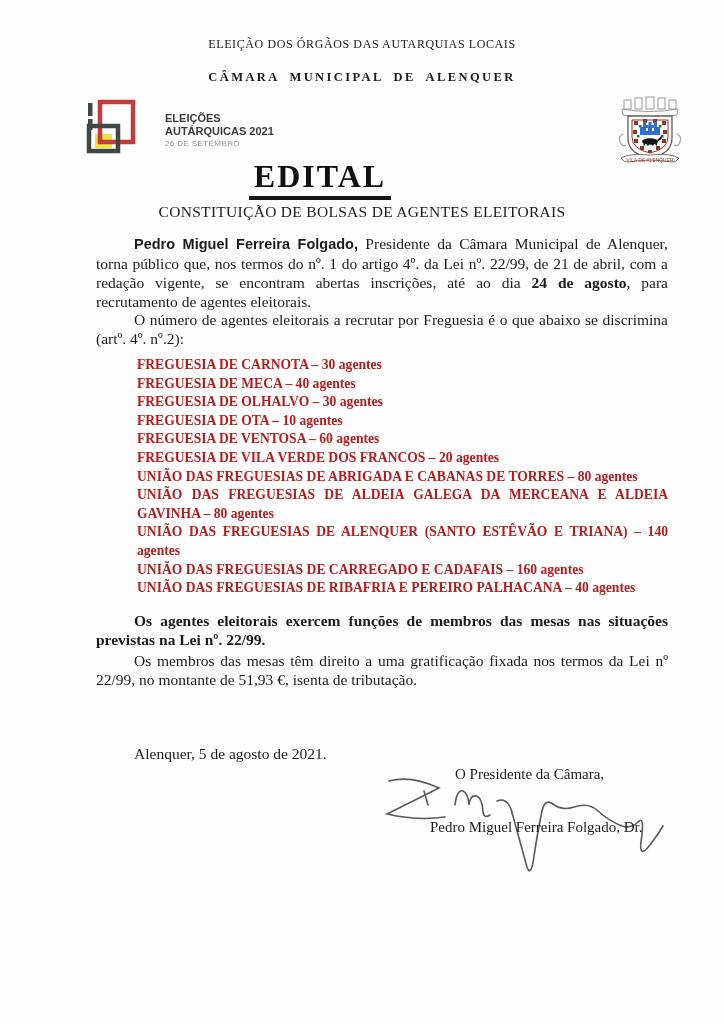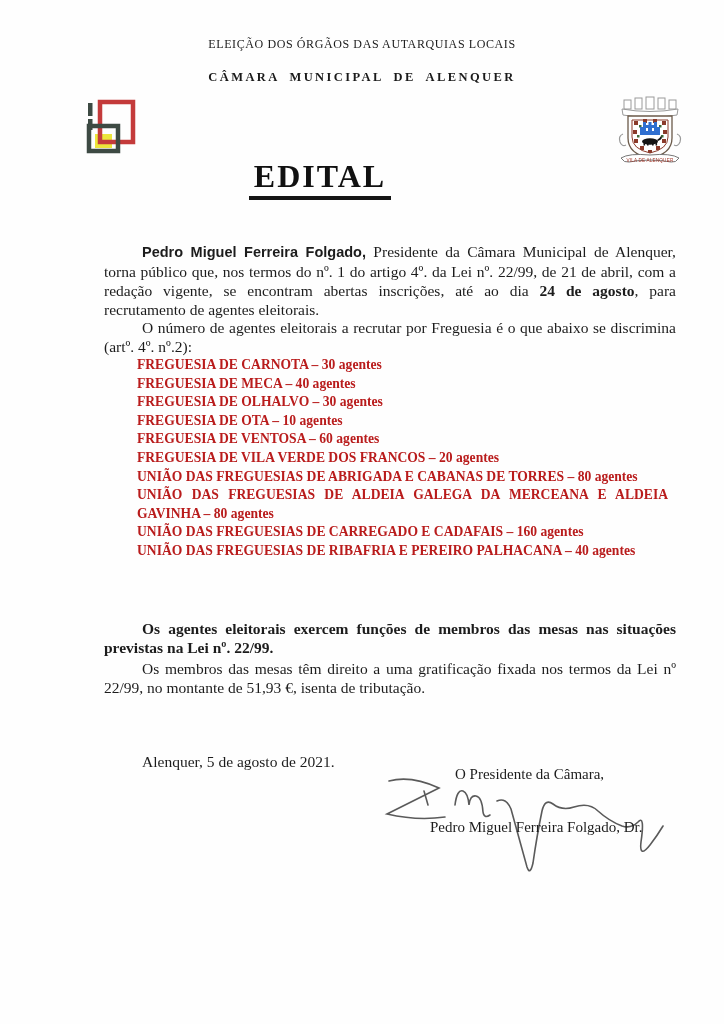--- a/index.html
+++ b/index.html
@@ -38,21 +38,21 @@
     font-size:32px;font-weight:bold;letter-spacing:2px;
     border-bottom:4px solid #151515;padding:0 5px 1px 5px;color:#111;
   }
   .subtitle{
     position:absolute;top:203px;left:0;width:724px;text-align:center;
     font-size:15.5px;letter-spacing:0.3px;
   }
   .body-col{position:absolute;left:96px;width:572px;}
   .para{
     font-size:15.5px;line-height:19px;text-align:justify;
-    text-indent:38px;margin:8px;
+    text-indent:38px;margin:0;
   }
   .p1{top:234px;}
   .p2{top:310px;}
   .list{top:356px;}
   .p3{top:611px;font-weight:bold;}
   .p4{top:651px;}
   .date{top:744px;}
   .bold-sans{font-family:"Liberation Sans", sans-serif;font-weight:bold;font-size:14.5px;}
   .bold{font-weight:bold;}
   .list{position:absolute;left:137px;width:531px;}
@@ -76,20 +76,25 @@
   <div class="hdr1">ELEIÇÃO DOS ÓRGÃOS DAS AUTARQUIAS LOCAIS</div>
   <div class="hdr2">CÂMARA MUNICIPAL DE ALENQUER</div>
 
   <svg class="logo-shapes" width="56" height="60" viewBox="0 0 56 60">
     <rect x="3" y="5" width="4.5" height="13" fill="#3d4a43"></rect>
     <rect x="3" y="21" width="4.5" height="11" fill="#3d4a43"></rect>
     <rect x="10" y="36" width="17" height="14" fill="#ece63b"></rect>
     <rect x="15" y="4" width="33" height="40" fill="none" stroke="#c43b3b" stroke-width="4.5"></rect>
     <rect x="4" y="28" width="29" height="25" fill="none" stroke="#3d4a43" stroke-width="4.5"></rect>
   </svg>
+  <div class="logo-text">
+    <div class="l1">ELEIÇÕES</div>
+    <div class="l2">AUTÁRQUICAS 2021</div>
+    <div class="l3">26 DE SETEMBRO</div>
+  </div>
 
   <svg class="crest" width="70" height="80" viewBox="0 0 70 80">
 
     <g fill="#ffffff" stroke="#9a9a9a" stroke-width="1">
       <rect x="9" y="6" width="7" height="9"></rect>
       <rect x="20" y="4" width="7" height="11"></rect>
       <rect x="31" y="3" width="8" height="12"></rect>
       <rect x="43" y="4" width="7" height="11"></rect>
       <rect x="54" y="6" width="7" height="9"></rect>
       <path d="M7,15 Q35,20 63,15 L62,21 Q35,26 8,21 Z"></path>
@@ -140,34 +145,36 @@
       <rect x="37" y="48.5" width="1.6" height="3"></rect>
         <rect x="40.5" y="48" width="1.6" height="3.5"></rect>
       <path d="M42,46 q3,-2 4,-4 l1,2 q-1,2 -4,3 Z"></path>
     </g>
 
     <path d="M6,64 q8,-5 29,-3 q21,-2 29,3 q-3,5 -8,4 q-21,-4 -42,0 q-5,1 -8,-4 Z" fill="#ffffff" stroke="#777777" stroke-width="1"></path>
     <text x="35" y="67.5" text-anchor="middle" font-family="Liberation Sans, sans-serif" font-size="4.6" fill="#a03528" letter-spacing="0.2">VILA DE ALENQUER</text>
   </svg>
 
   <div class="title"><span>EDITAL</span></div>
+  <div class="subtitle">CONSTITUIÇÃO DE BOLSAS DE AGENTES ELEITORAIS</div>
 
   <p class="para body-col p1"><span class="bold-sans">Pedro Miguel Ferreira Folgado,</span><span> Presidente da Câmara Municipal de Alenquer, torna público que, nos termos do nº. 1 do artigo 4º. da Lei nº. 22/99, de 21 de abril, com a redação vigente, se encontram abertas inscrições, até ao dia </span><span class="bold">24 de agosto</span><span>, para recrutamento de agentes eleitorais.</span></p>
 
   <p class="para body-col p2">O número de agentes eleitorais a recrutar por Freguesia é o que abaixo se discrimina (artº. 4º. nº.2):</p>
 
   <div class="list">
     <p class="list-item">FREGUESIA DE CARNOTA – 30 agentes</p>
     <p class="list-item">FREGUESIA DE MECA – 40 agentes</p>
     <p class="list-item">FREGUESIA DE OLHALVO – 30 agentes</p>
     <p class="list-item">FREGUESIA DE OTA – 10 agentes</p>
     <p class="list-item">FREGUESIA DE VENTOSA – 60 agentes</p>
     <p class="list-item">FREGUESIA DE VILA VERDE DOS FRANCOS – 20 agentes</p>
     <p class="list-item">UNIÃO DAS FREGUESIAS DE ABRIGADA E CABANAS DE TORRES – 80 agentes</p>
     <p class="list-item">UNIÃO DAS FREGUESIAS DE ALDEIA GALEGA DA MERCEANA E ALDEIA GAVINHA – 80 agentes</p>
+    <p class="list-item">UNIÃO DAS FREGUESIAS DE ALENQUER (SANTO ESTÊVÃO E TRIANA) – 140 agentes</p>
     <p class="list-item">UNIÃO DAS FREGUESIAS DE CARREGADO E CADAFAIS – 160 agentes</p>
     <p class="list-item">UNIÃO DAS FREGUESIAS DE RIBAFRIA E PEREIRO PALHACANA – 40 agentes</p>
   </div>
 
   <p class="para body-col p3">Os agentes eleitorais exercem funções de membros das mesas nas situações previstas na Lei nº. 22/99.</p>
   <p class="para body-col p4">Os membros das mesas têm direito a uma gratificação fixada nos termos da Lei nº 22/99, no montante de 51,93 €, isenta de tributação.</p>
   <p class="para body-col date">Alenquer, 5 de agosto de 2021.</p>
 
   <div class="sig-role">O Presidente da Câmara,</div>
 

